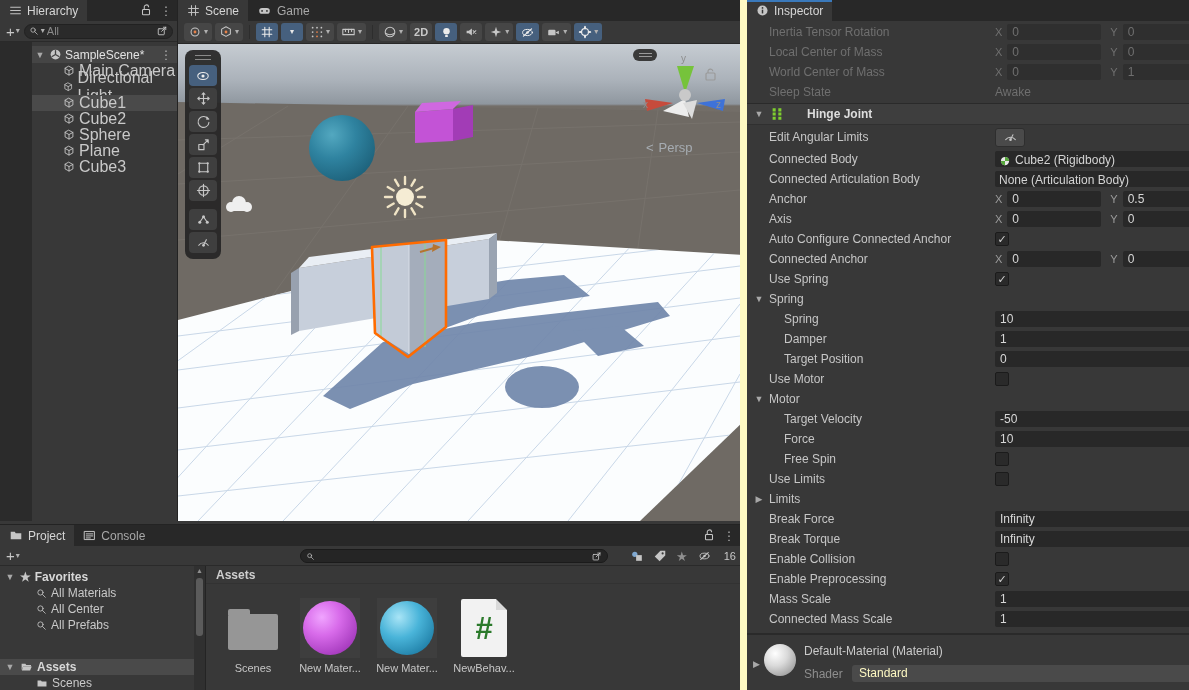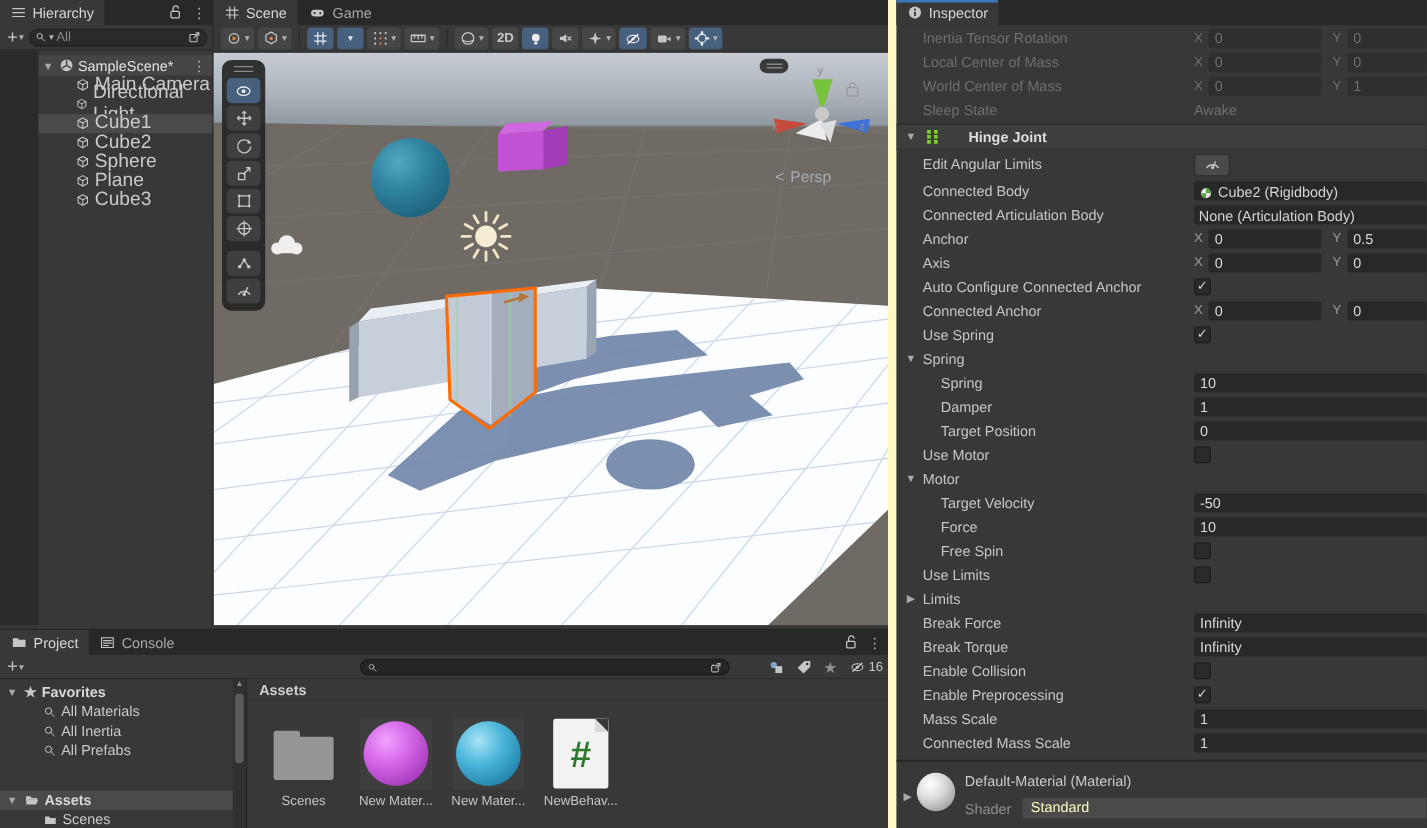--- a/index.html
+++ b/index.html
@@ -736,21 +736,21 @@
       <div class="picons">
         <svg class="ic" width="14" height="14" viewBox="0 0 16 16">
             <circle cx="5.5" cy="6" r="3" style="fill:#7FA8D0;stroke:none"></circle>
             <rect x="7" y="7" width="6.5" height="6.5" class="f"></rect>
           </svg>
         <svg class="ic" width="14" height="14" viewBox="0 0 16 16">
             <path d="M2 8.5L8.5 2H14v5.5L7.5 14z" class="f"></path>
             <circle cx="11" cy="5" r="1.2" style="fill:#383838;stroke:none"></circle>
           </svg>
         <span style="color:#8F8F8F;font-size:13px">★</span>
-        <span style="display:flex;align-items:center;gap:2px">
+        <span style="display:flex;align-items:center;gap:12px">
           <svg class="ic" width="15" height="12" viewBox="0 0 16 16">
               <ellipse cx="8" cy="8" rx="6" ry="3.8"></ellipse>
               <circle cx="8" cy="8" r="1.6" class="f"></circle>
               <path d="M3 12.5L13 3.5" style="stroke-width:1.5"></path>
             </svg>
           <span style="font-size:11px;color:#C8C8C8">16</span>
         </span>
       </div>
     </div>
     <div class="pbody">
@@ -765,21 +765,21 @@
               <circle cx="6.5" cy="6.5" r="3.8"></circle>
               <path d="M9.5 9.5l4 4"></path>
             </svg>
           <span class="lblt">All Materials</span>
         </div>
         <div class="prow child">
           <svg class="ic" width="11" height="11" viewBox="0 0 16 16">
               <circle cx="6.5" cy="6.5" r="3.8"></circle>
               <path d="M9.5 9.5l4 4"></path>
             </svg>
-          <span class="lblt">All Inertia</span>
+          <span class="lblt">All Center</span>
         </div>
         <div class="prow child">
           <svg class="ic" width="11" height="11" viewBox="0 0 16 16">
               <circle cx="6.5" cy="6.5" r="3.8"></circle>
               <path d="M9.5 9.5l4 4"></path>
             </svg>
           <span class="lblt">All Prefabs</span>
         </div>
         <div style="height:26px"></div>
         <div class="prow bold selected">

